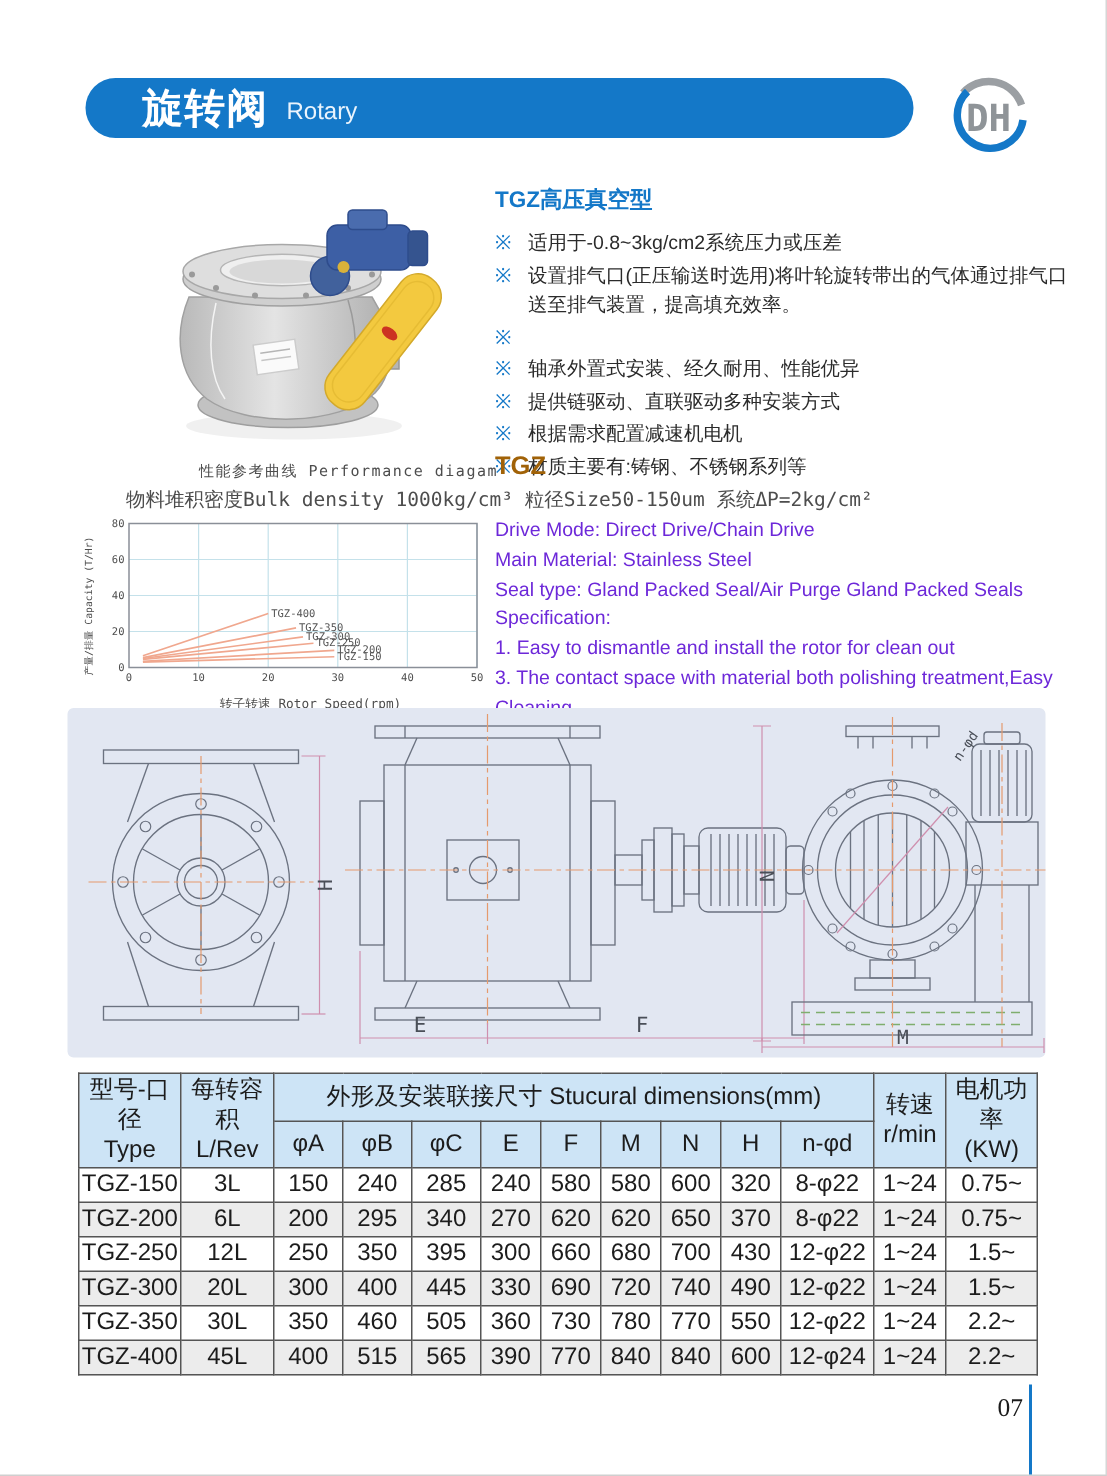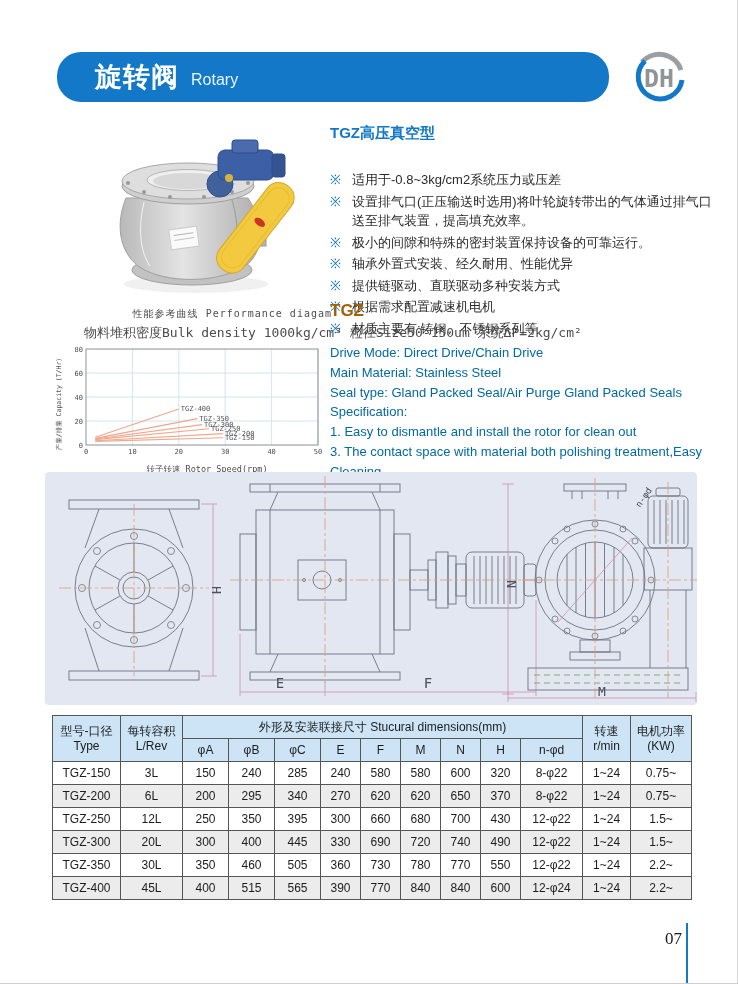--- a/index.html
+++ b/index.html
@@ -4,46 +4,46 @@
 <style>
   * { margin:0; padding:0; box-sizing:border-box; }
   html,body { background:#fff; }
   body { font-family:"Liberation Sans", sans-serif; color:#222; }
   .page {
     position:relative; width:738px; height:984px; background:#fff; overflow:hidden;
     border-right:1px solid #d6d6d6; border-bottom:1px solid #cfcfcf;
   }
   
   .header-bar {
-    position:absolute; left:57px; top:52px; width:552px; height:50px;
+    position:absolute; left:57px; top:52px; width:552px; height:40px;
     background:#1478c8; border-radius:24px; display:flex; align-items:center;
   }
   .header-bar .t-cn { color:#fff; font-size:27px; font-weight:bold; margin-left:38px; letter-spacing:1px; }
   .header-bar .t-en { color:#eaf4fd; font-size:16px; margin-left:12px; margin-top:6px; }
   .logo { position:absolute; left:630px; top:49px; width:58px; height:58px; }
   
   .intro { position:absolute; left:330px; top:124px; width:394px; }
-  .intro h3 { color:#1478c8; font-size:15px; font-weight:bold; margin-bottom:27px; }
+  .intro h3 { color:#1478c8; font-size:15px; font-weight:bold; margin-bottom:9px; }
   .bullet { display:flex; font-size:13px; line-height:1.5; color:#2b2b2b; font-weight:500; margin-bottom:2px; }
   .bullet .marker { color:#1478c8; width:22px; flex:0 0 22px; }
   
   .tgz { position:absolute; left:330px; top:301px; width:400px; }
   .tgz h3 { color:#a16207; font-size:17px; font-weight:bold; margin-bottom:22px; }
-  .tgz .line { font-size:13px; line-height:1.52; color:#0369a1; font-weight:500; }
+  .tgz .line { font-size:13px; line-height:1.52; color:#6d28d9; font-weight:500; }
   
   .photo { position:absolute; left:92px; top:136px; width:240px; height:165px; }
   
   .chart { position:absolute; left:52px; top:307px; width:280px; font-family:"DejaVu Sans Mono", monospace; color:#4d4d4d;text-align:right; }
   .chart .c-title { font-size:10px; margin-left:32px; letter-spacing:1px; }
   .chart .c-sub { font-size:13px; margin-left:32px; margin-top:3px; white-space:nowrap; }
   .chart svg { display:block; margin-top:2px; }
   
   .drawings { position:absolute; left:45px; top:472px; width:652px; height:233px; background:#e2e7f2; border-radius:4px; }
   
-  .spec-table { position:absolute; left:52px; top:715px; width:640px; border-collapse:collapse; table-layout:fixed; font-size:12px; color:#1c1c1c; }
+  .spec-table { position:absolute; left:52px; top:715px; width:640px; border-collapse:collapse; table-layout:fixed; font-size:16px; color:#1c1c1c; }
   .spec-table th, .spec-table td { border:1px solid #555; text-align:center; vertical-align:middle; padding:1px 1px; }
   .spec-table thead th { background:#cde4f6; font-weight:normal; height:23px; }
   .spec-table thead .two-line { line-height:1.25; }
   .spec-table tbody td { height:23px; background:#fff; }
   .spec-table tbody tr.stripe td { background:#ececec; }
   
   .page-num { position:absolute; left:652px; top:929px; width:30px; text-align:right;
     font-family:"Liberation Serif", serif; font-weight:normal; font-size:17px; color:#1b1b1b; }
   .page-rule { position:absolute; left:686px; top:923px; width:2px; height:61px; background:#1478c8; }
   text { font-family:"DejaVu Sans Mono", monospace; }
@@ -116,21 +116,20 @@
         <div class="bullet">
           <span class="marker">※</span>
           <span>适用于-0.8~3kg/cm2系统压力或压差</span>
         </div>
         <div class="bullet">
           <span class="marker">※</span>
           <span>设置排气口(正压输送时选用)将叶轮旋转带出的气体通过排气口送至排气装置，提高填充效率。</span>
         </div>
         <div class="bullet">
           <span class="marker">※</span>
-          <span>极小的间隙和特殊的密封装置保持设备的可靠运行。</span>
         </div>
         <div class="bullet">
           <span class="marker">※</span>
           <span>轴承外置式安装、经久耐用、性能优异</span>
         </div>
         <div class="bullet">
           <span class="marker">※</span>
           <span>提供链驱动、直联驱动多种安装方式</span>
         </div>
         <div class="bullet">

